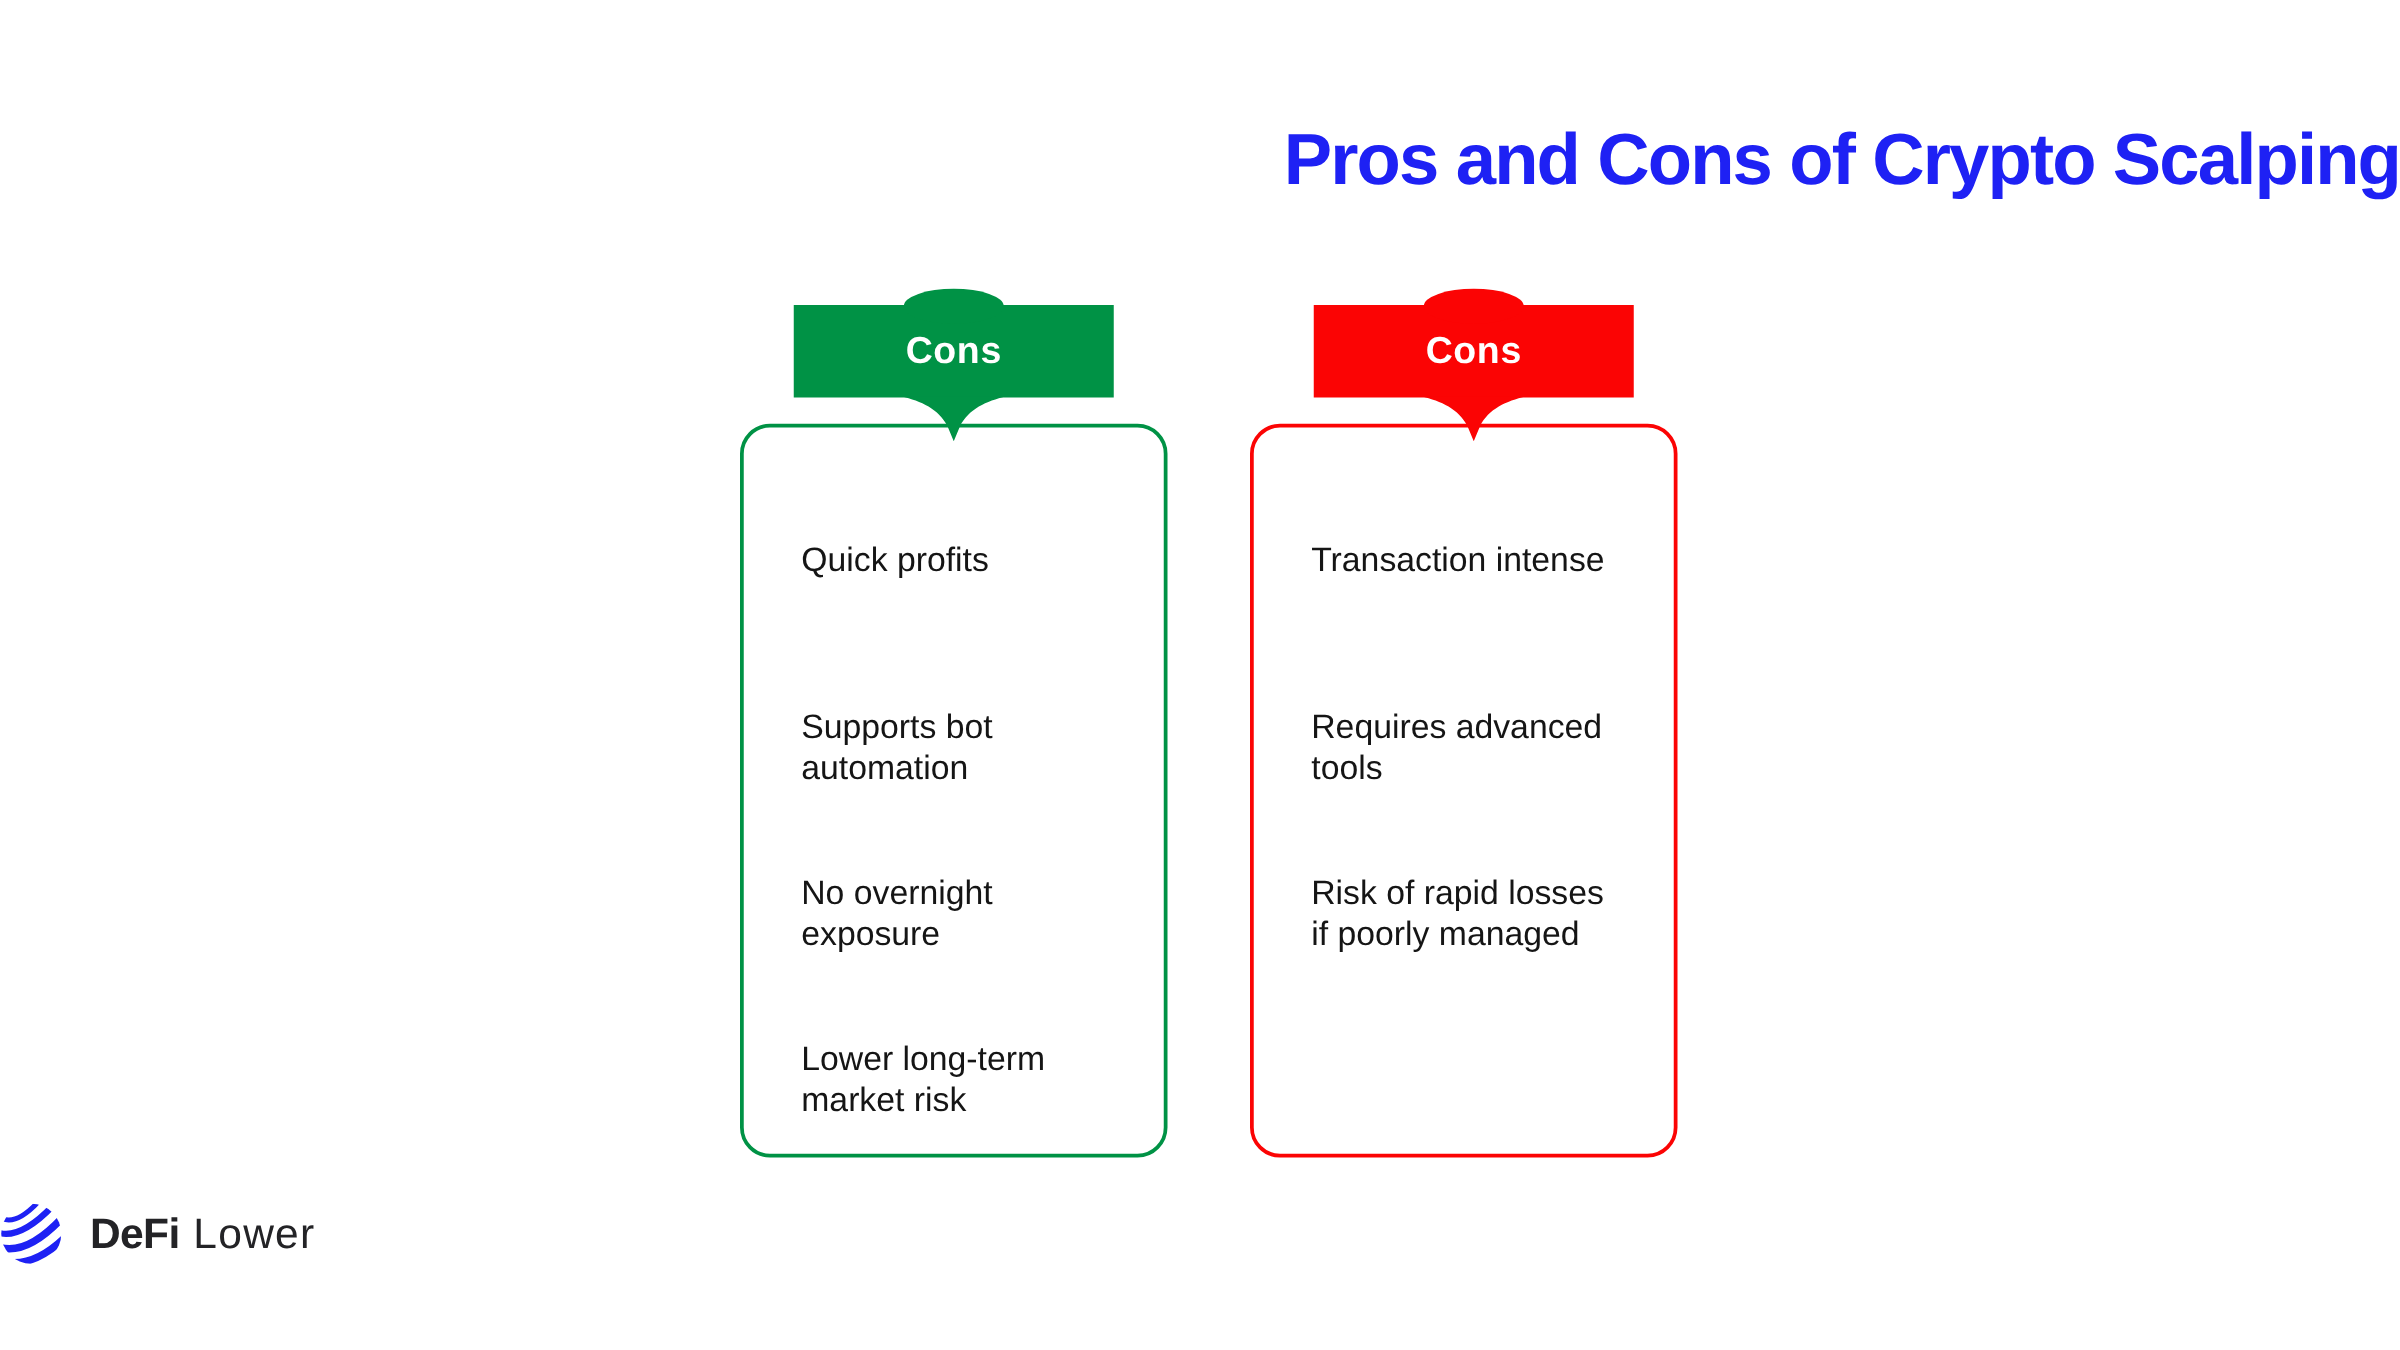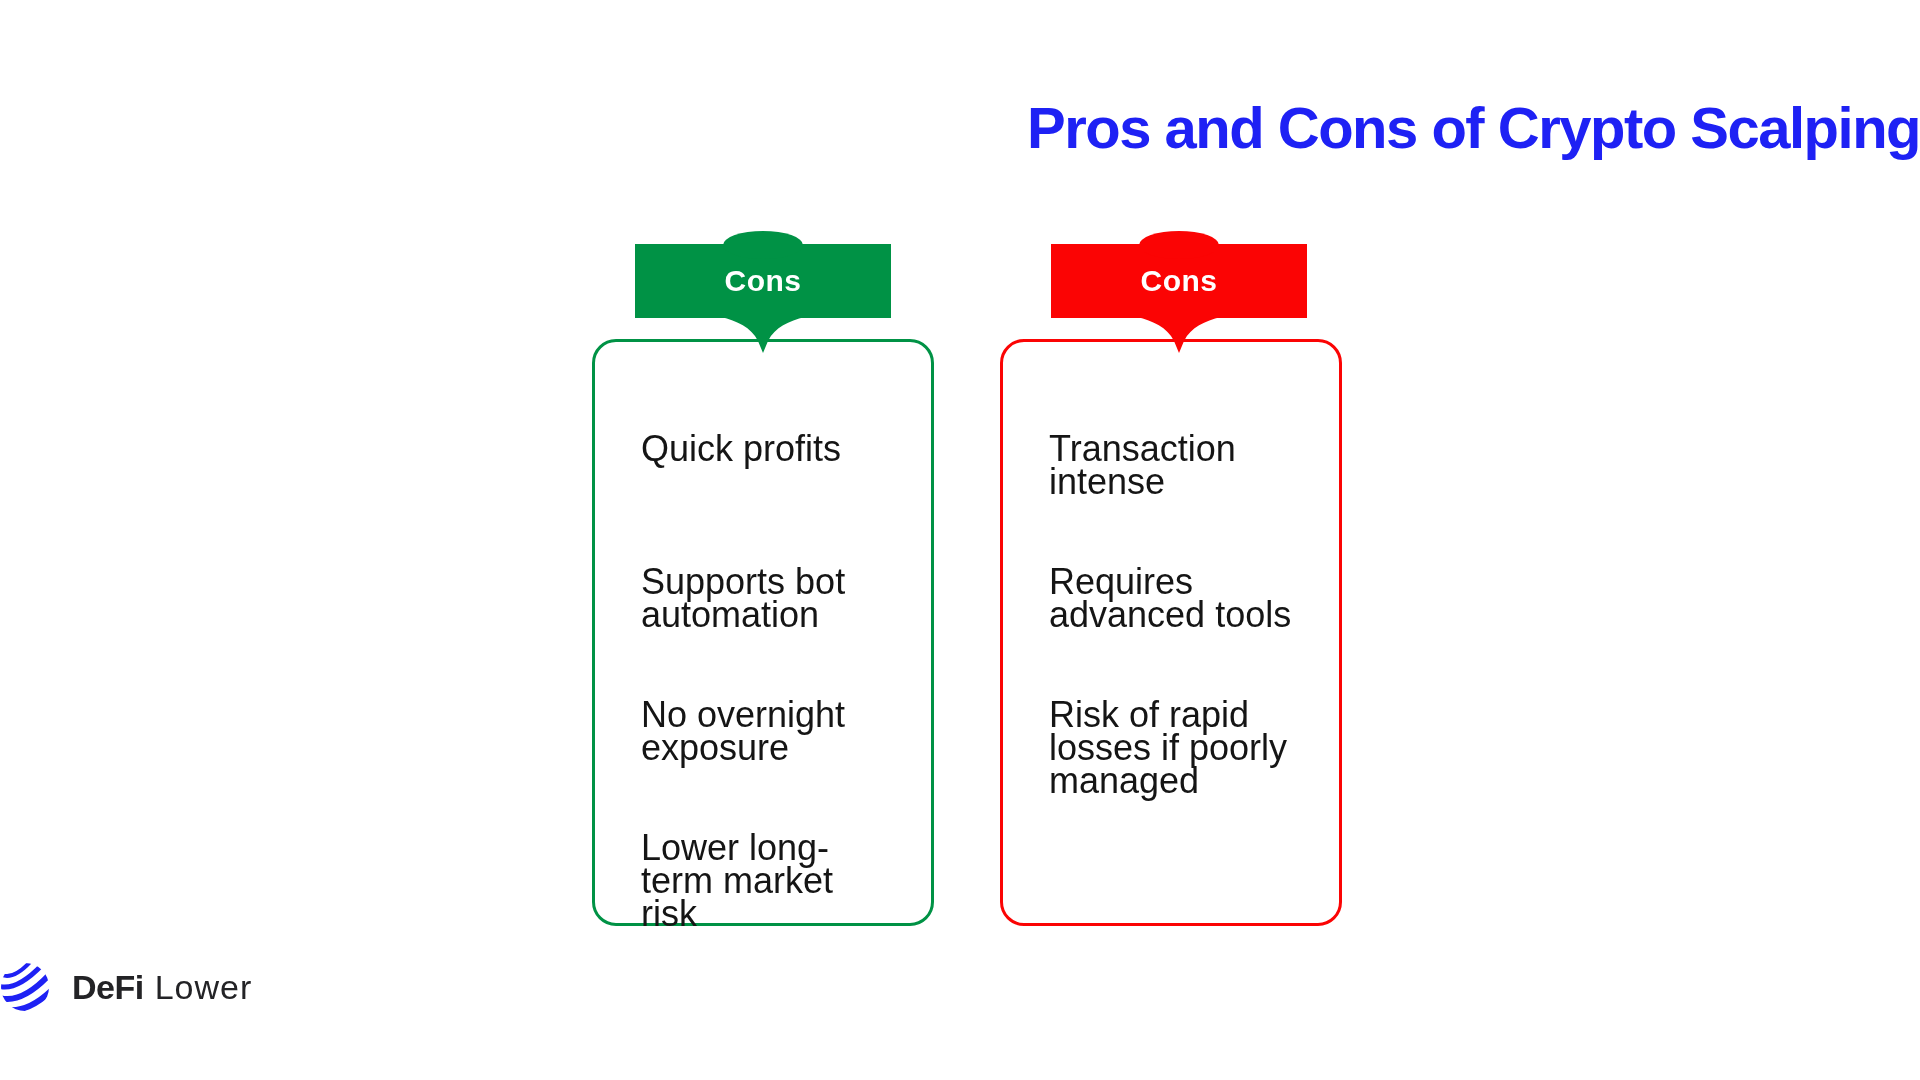--- a/index.html
+++ b/index.html
@@ -53,21 +53,21 @@
     box-sizing:border-box;
     border:3px solid;border-radius:24px;
     padding:90px 30px 0 46px;
     background:#ffffff;
     z-index:1;
   }
   .pros .box{border-color:#009245;}
   .cons .box{border-color:#fb0404;}
   .item{
     height:133px;
-    font-size:36px;line-height:33px;
+    font-size:27px;line-height:33px;
     color:#151515;
     max-width:252px;
   }
   
   .footer{
     position:absolute;top:962px;left:0;width:100%;
     display:flex;align-items:center;justify-content:flex-start;gap:22px;
   }
   .globe{display:block;}
   .brand{display:flex;align-items:baseline;gap:11px;font-size:34px;color:#232326;}

